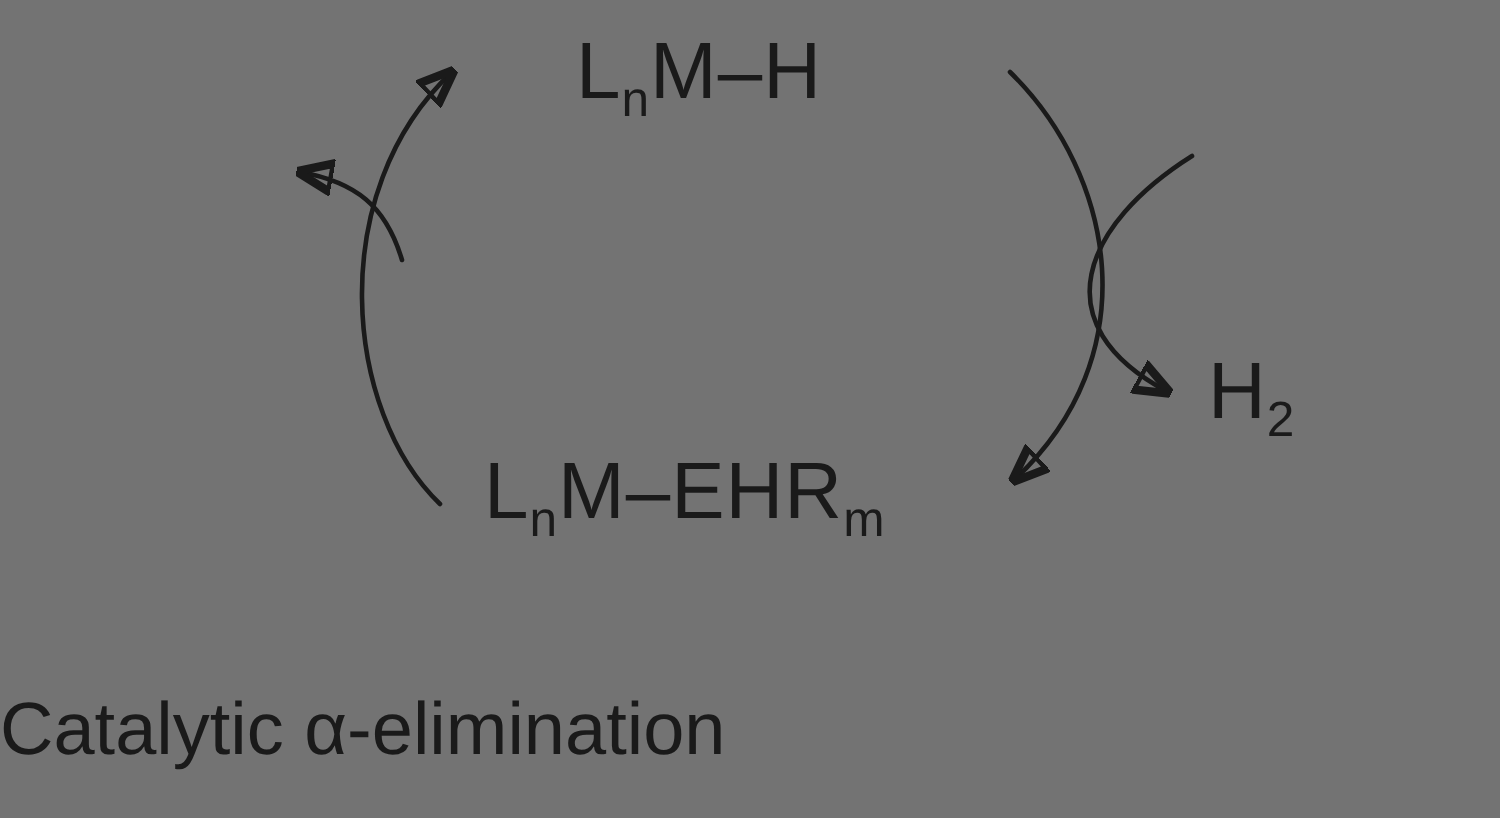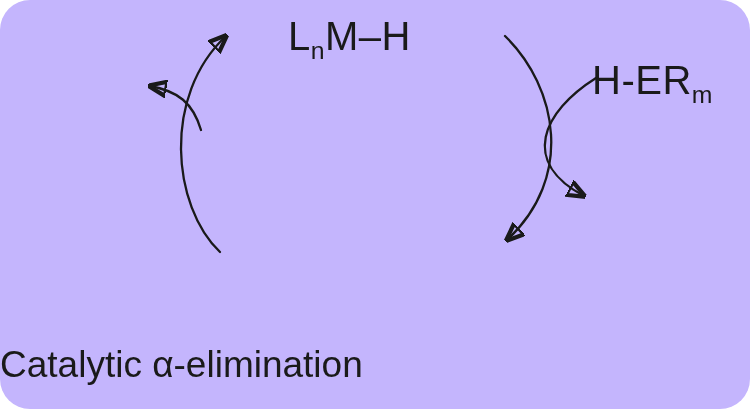--- a/index.html
+++ b/index.html
@@ -1,24 +1,23 @@
 <!DOCTYPE html>
 <html><head>
 <meta charset="utf-8">
 <style>
   html, body { margin: 0; padding: 0; background: #ffffff; }
   .stage {
     position: relative;
     width: 750px;
     height: 409px;
-    background: #c4b5fd;
+    background: #737373;
     color: #1a1a1a;
     font-family: "Liberation Sans", sans-serif;
     overflow: hidden;
-    border-radius: 30px;
   }
   .arrows {
     position: absolute;
     left: 0; top: 0;
     width: 750px; height: 409px;
   }
   .arrows path {
     fill: none;
     stroke: #1a1a1a;
     stroke-width: 2.3;
@@ -62,21 +61,24 @@
     <path d="M 220 252 C 172 206 162 96 226 36" marker-end="url(#arrowhead)"></path>
 
     <path d="M 201 130 C 193 103 178 91 150 86" marker-end="url(#arrowhead)"></path>
   </svg>
 
   <div class="species" style="left:288px; top:16px">
     <span>L</span><sub>n</sub><span>M–H</span>
   </div>
 
 
-  <div class="species" style="left:592px; top:60px">
-    <span>H-ER</span><sub>m</sub>
+
+  <div class="species" style="left:604px; top:176px">
+    <span>H</span><sub>2</sub>
   </div>
 
-
+  <div class="species" style="left:242px; top:226px">
+    <span>L</span><sub>n</sub><span>M–EHR</span><sub>m</sub>
+  </div>
 
   <div class="caption">Catalytic α-elimination</div>
 
 </div>
 
 </body></html>

